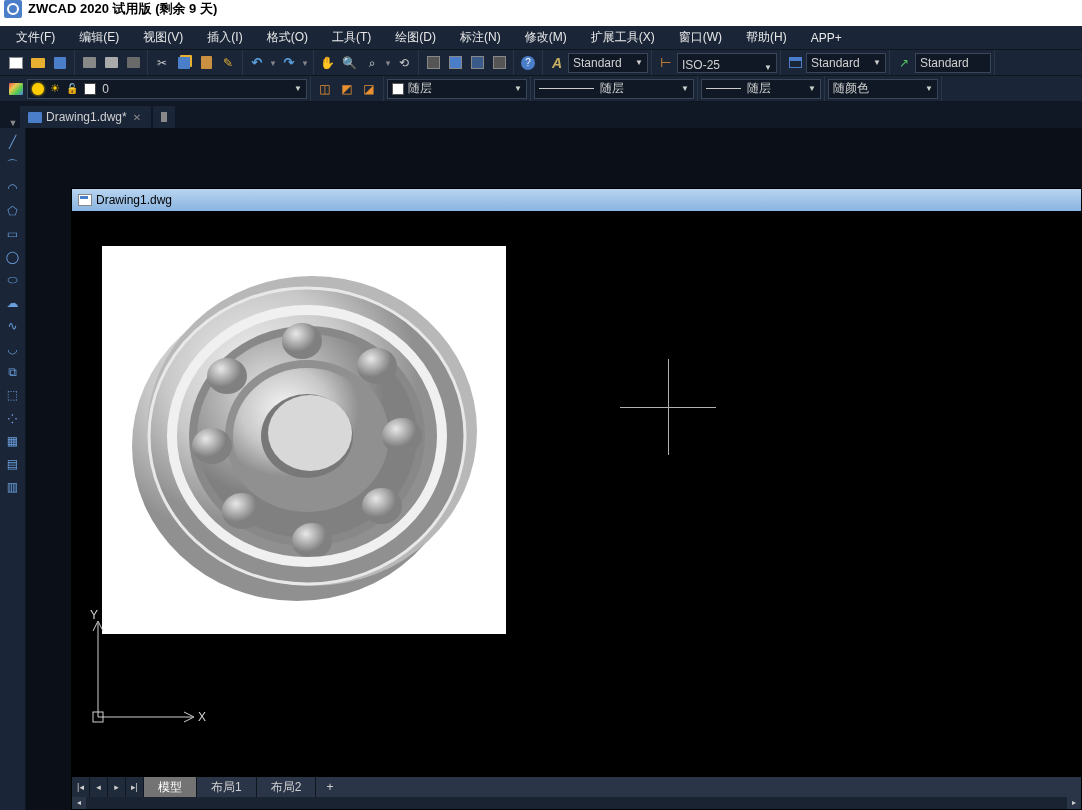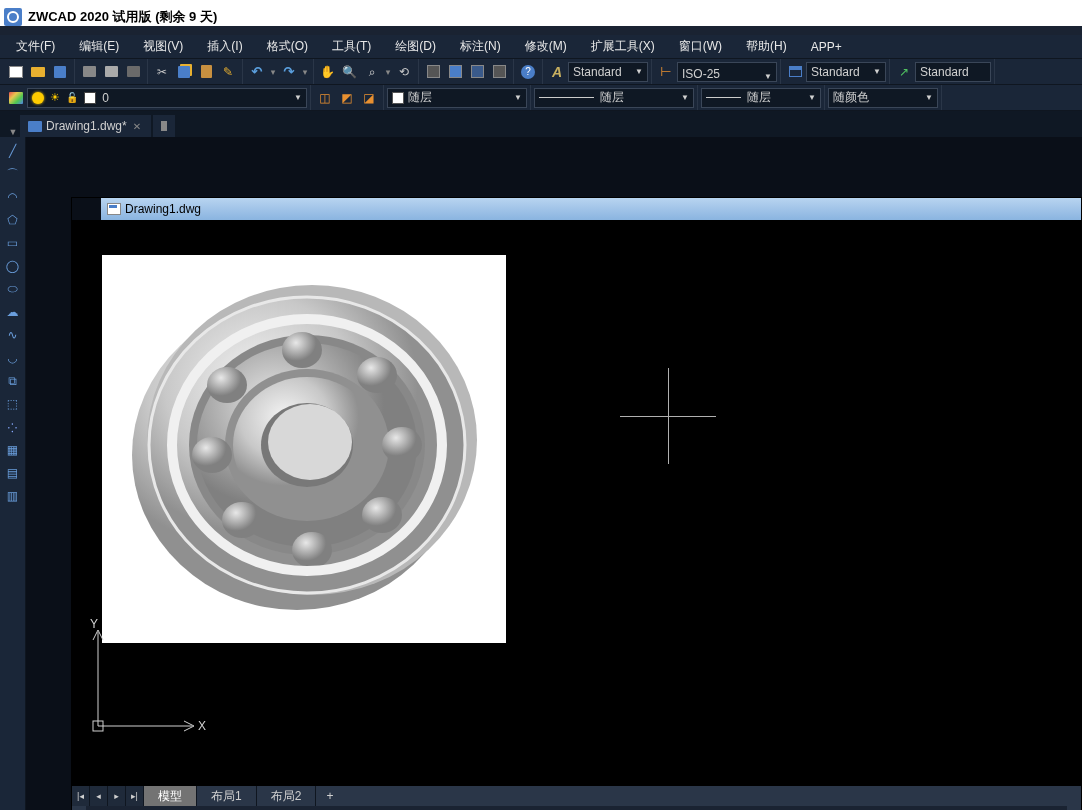--- a/index.html
+++ b/index.html
@@ -1,25 +1,25 @@
 <!DOCTYPE html>
 <html><head>
 <meta charset="utf-8">
 <style>
 * { margin:0; padding:0; box-sizing:border-box; font-family:"Microsoft YaHei","SimSun",sans-serif; font-size:12px; }
 body { width:1082px; height:810px; background:#1a2332; color:#d0d0d0; overflow:hidden; position:relative; }
 
 
-.titlebar { height:26px; background:#fff; color:#000; display:flex; align-items:flex-end; padding:0 4px; }
+.titlebar { height:26px; background:#fff; color:#000; display:flex; align-items:flex-start; padding:0 4px; }
 .titlebar .logo { width:18px; height:18px; background:#4a7ec8; border-radius:2px; margin-right:6px; position:relative; }
 .titlebar .logo::after{content:"";position:absolute;inset:3px;border:2px solid #fff;border-radius:50%;}
 .titlebar .title { font-weight:600; font-size:13px; }
 
 
-.menubar { height:24px; background:#1a2638; display:flex; align-items:center; padding:0 4px; border-bottom:1px solid #0f1620;margin-top:9px;}
+.menubar { height:24px; background:#1a2638; display:flex; align-items:center; padding:0 4px; border-bottom:1px solid #0f1620;}
 .menubar .mi { padding:3px 12px; cursor:pointer; color:#e8e8e8; }
 
 
 .toolbar { height:26px; background:#1a2638; display:flex; align-items:center; padding:0 2px; border-bottom:1px solid #0f1620;}
 .toolbar .grp { display:flex; align-items:center; padding:0 3px; border-right:1px solid #2a3648; height:100%; }
 .toolbar .btn { width:22px; height:22px; display:flex; align-items:center; justify-content:center; cursor:pointer; border-radius:2px; }
 .toolbar .chev { width:10px; font-size:9px; text-align:center; color:#888; cursor:pointer; }
 .combo { height:20px; background:#0f1824; border:1px solid #3a4658; display:flex; align-items:center; padding:0 4px; cursor:pointer; font-family:monospace; font-size:11px; }
 .combo .arrow { margin-left:auto; font-size:8px; padding-left:6px; }
 .swatch { width:12px; height:12px; border:1px solid #555; margin-right:4px; }
@@ -38,21 +38,21 @@
 .dtab.active{}
 .dtab .ico{width:14px;height:11px;background:#4a7ec8;border-radius:1px;}
 .dtab .close{color:#888;font-size:10px;padding:0 2px;cursor:pointer;}
 
 
 .workarea { display:flex; height:calc(810px - 26px - 24px - 26px - 26px - 26px); }
 .sidetoolbar { width:26px; background:#1a2638; border-right:1px solid #0f1620; display:flex; flex-direction:column; align-items:center; padding-top:4px; gap:3px;}
 .sidetoolbar .sbtn { width:20px; height:20px; display:flex; align-items:center; justify-content:center; cursor:pointer; color:#6a9edc; font-size:13px;}
 
 .canvas-wrap { flex:1; background:#0a0f18; position:relative; overflow:hidden;}
-.docwin { position:absolute; left:45px; top:60px; right:0; bottom:0; border:1px solid #000;padding-left:29px; }
+.docwin { position:absolute; left:45px; top:60px; right:0; bottom:0; border:1px solid #000; }
 .docwin .dhead { height:22px; background:linear-gradient(#b8d4f0,#8ab4e0); display:flex; align-items:center; padding:0 6px; gap:4px; color:#000;}
 .docwin .dhead .dico{width:14px;height:12px;background:#fff;border:1px solid #888;position:relative;}
 .docwin .dhead .dico::before{content:"";position:absolute;left:1px;top:1px;width:8px;height:3px;background:#4a7ec8;}
 .docwin .dbody{position:absolute;top:22px;left:0;right:0;bottom:32px;background:#000;}
 
 
 .renderbox{position:absolute;left:30px;top:35px;width:404px;height:388px;background:#fff;}
 .renderbox svg{width:100%;height:100%;}
 
 

